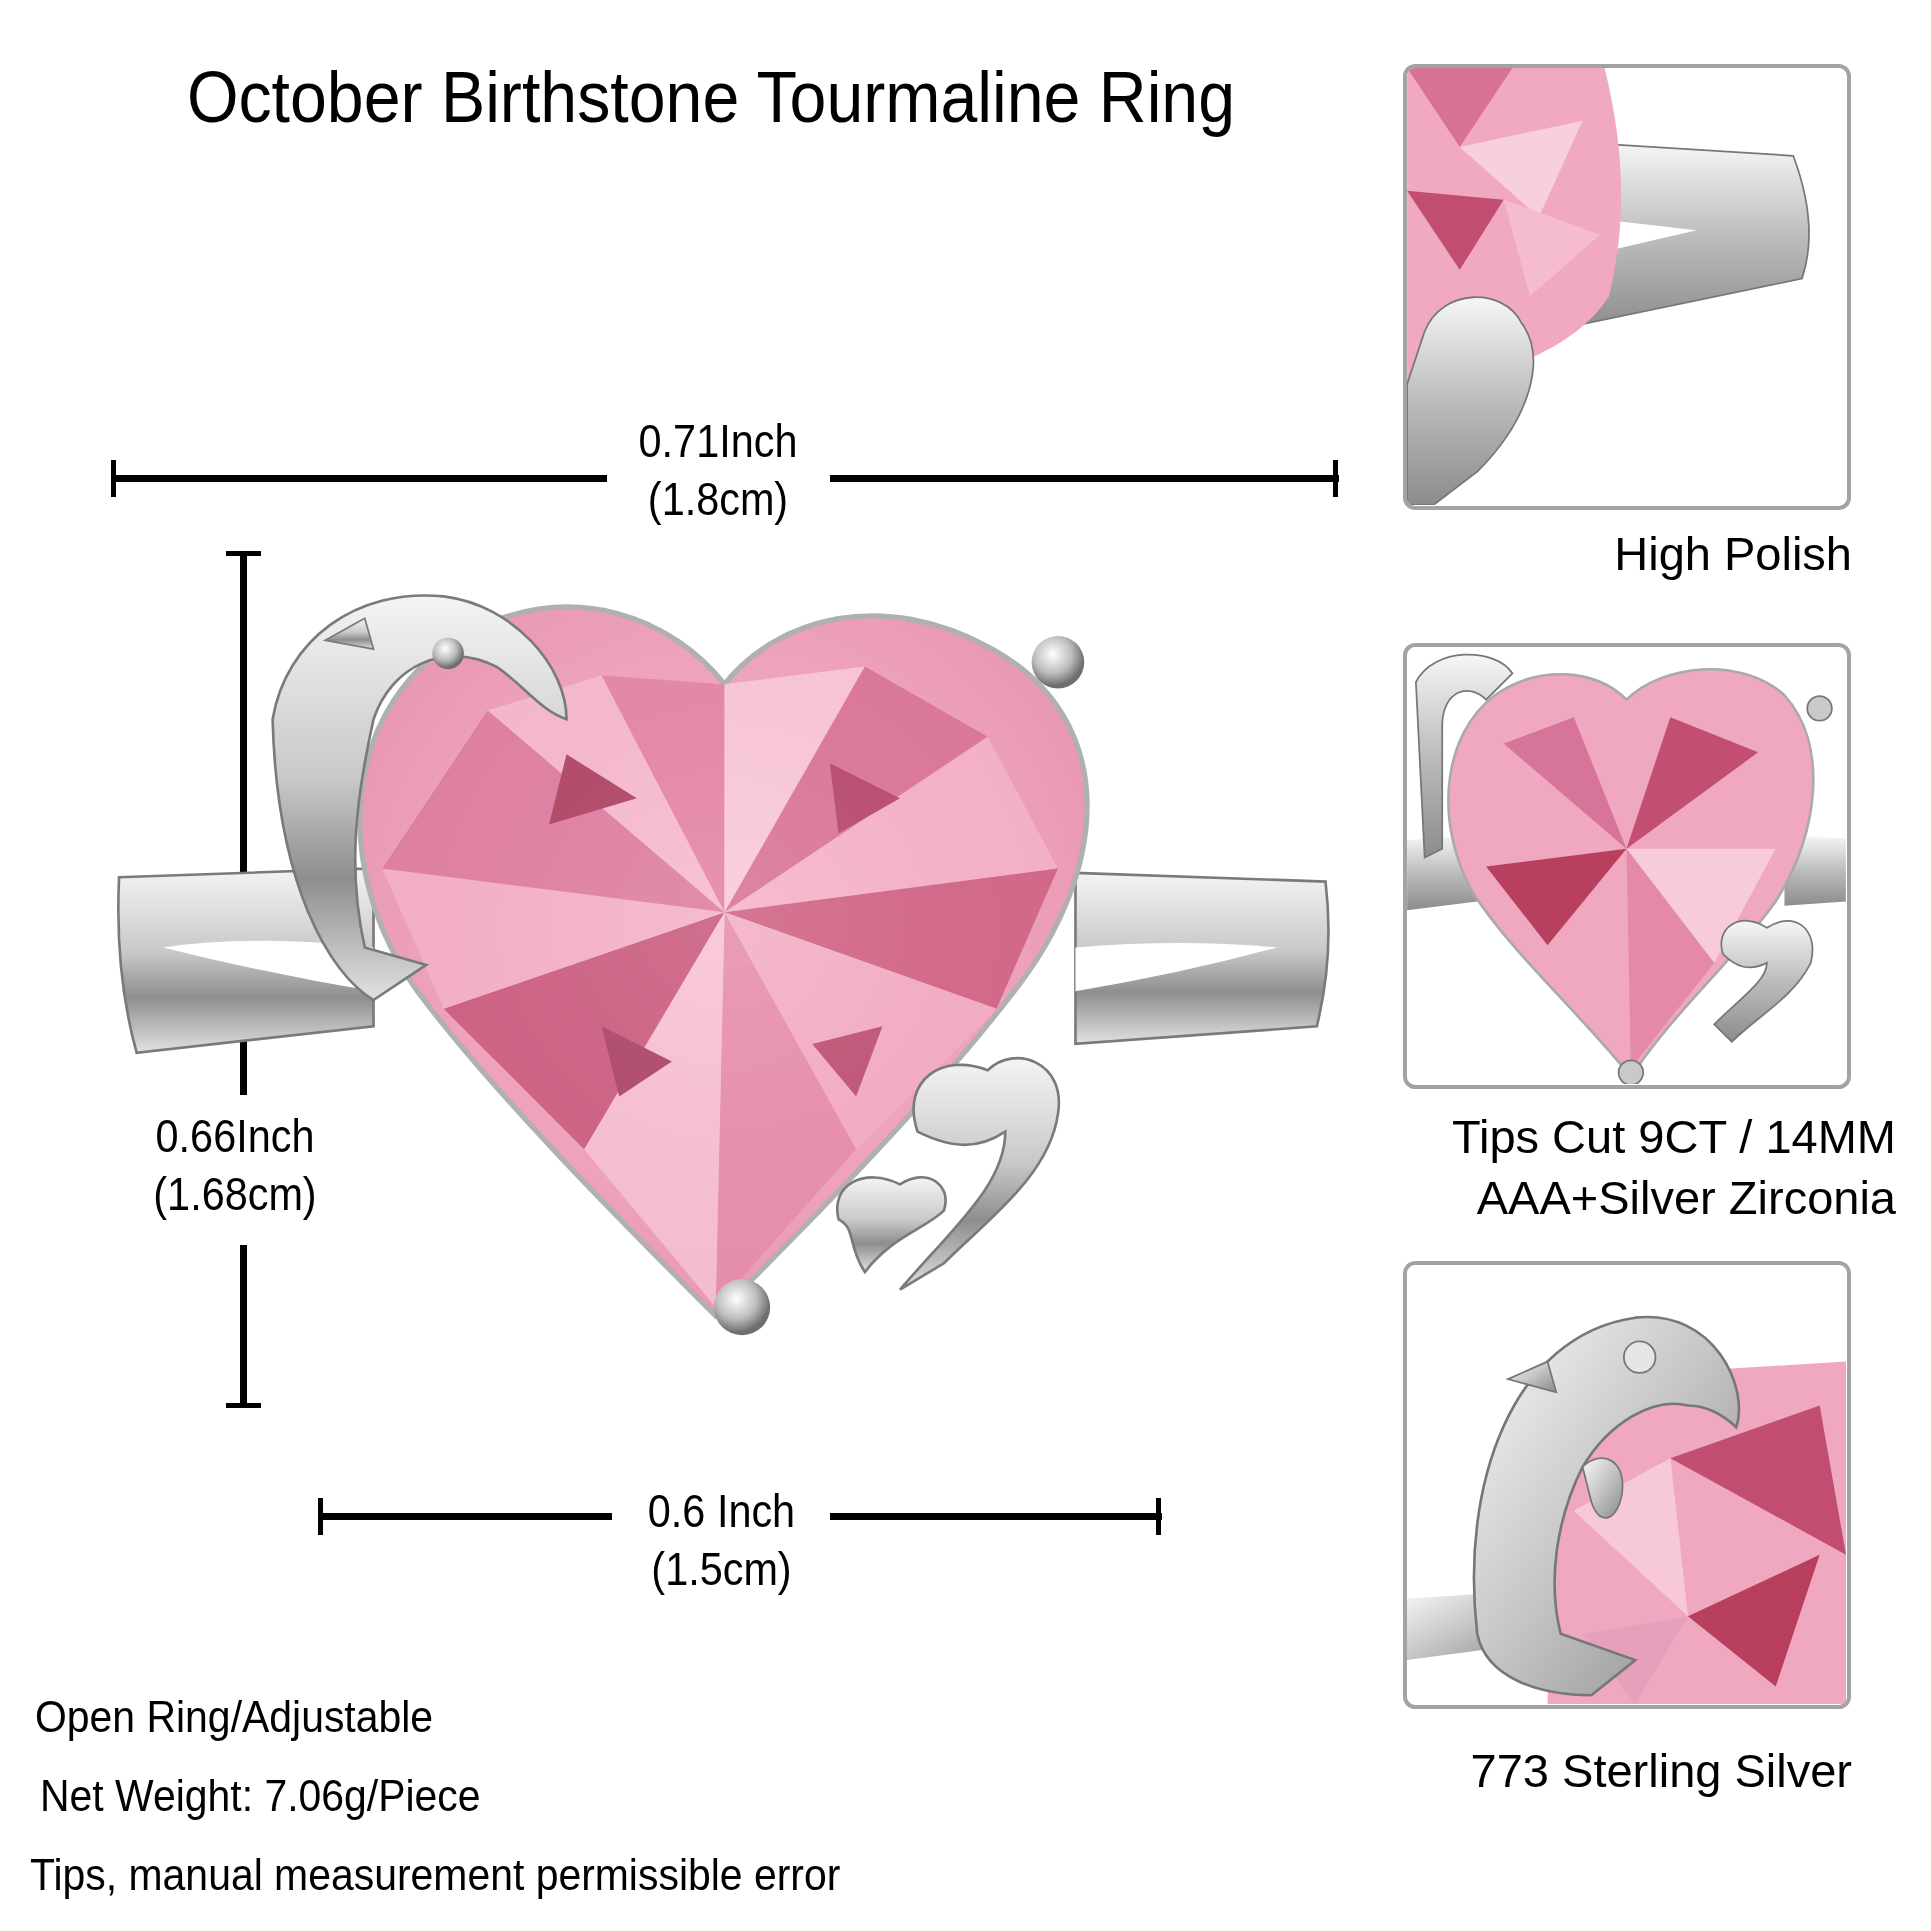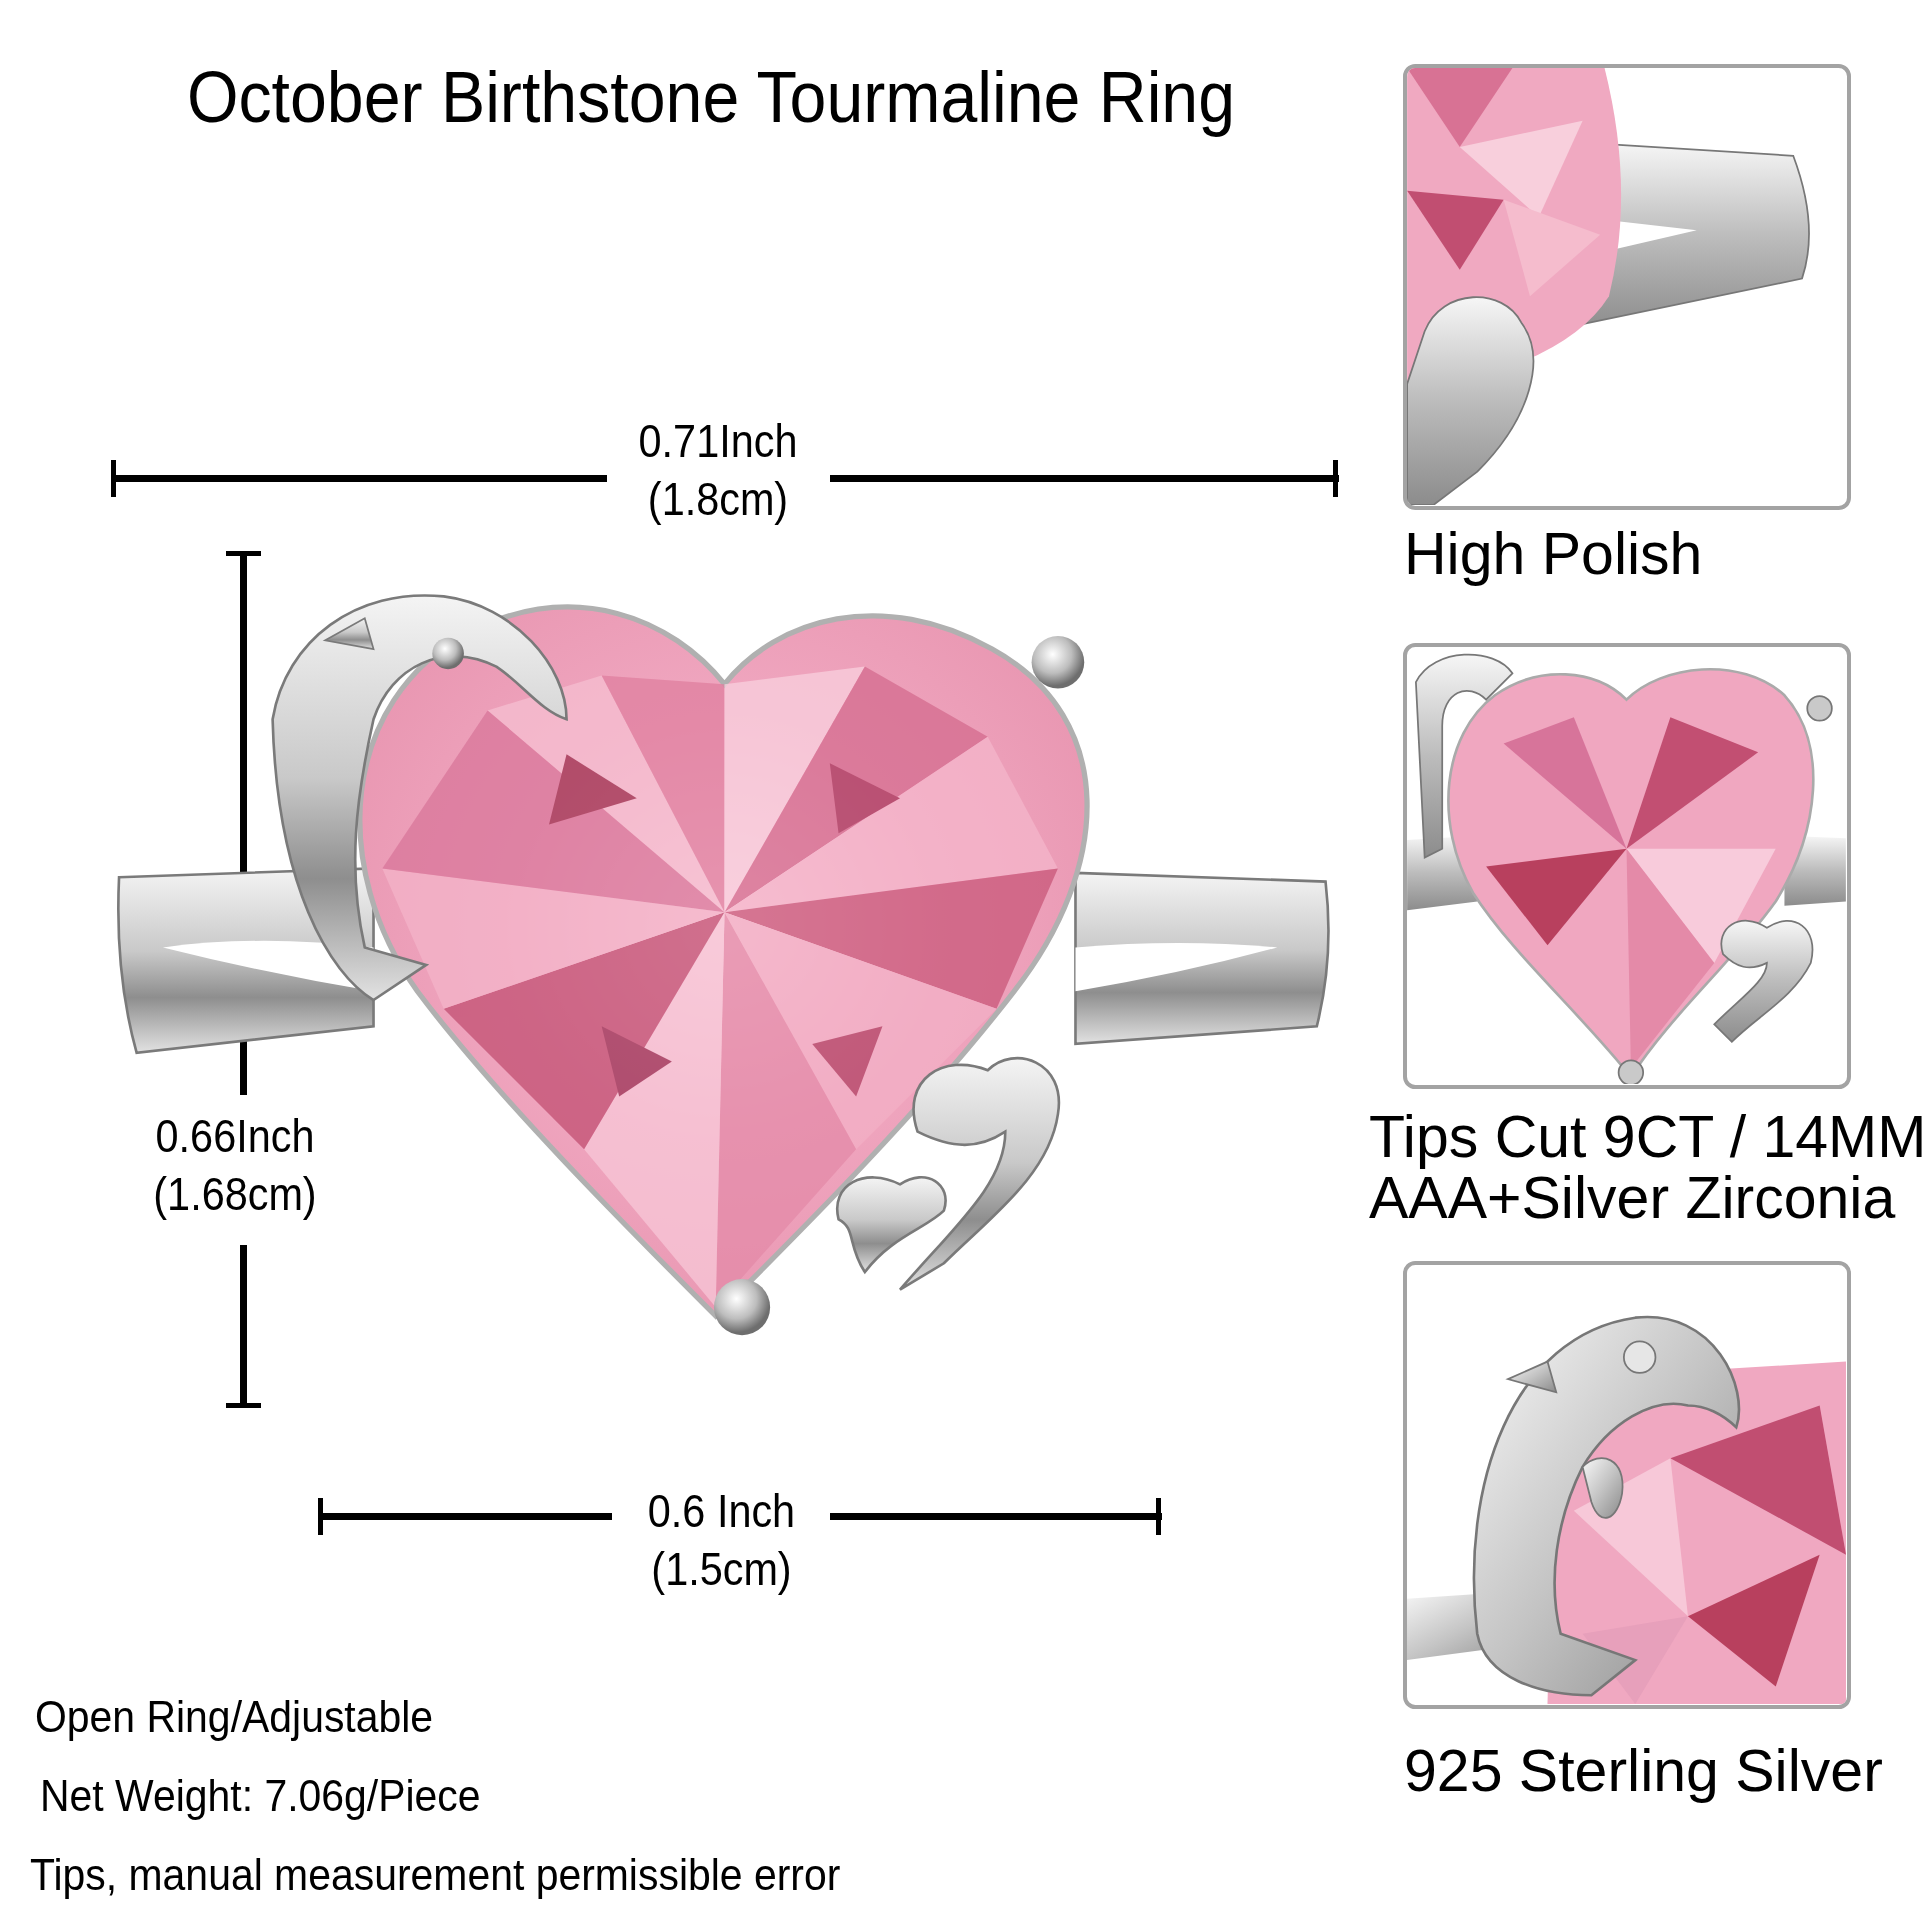--- a/index.html
+++ b/index.html
@@ -7,21 +7,21 @@
          font-family:"Liberation Sans", "DejaVu Sans", sans-serif; color:#000; }
   .abs { position:absolute; }
   .title { left:114px; top:53px; width:1194px; text-align:center; font-size:72px; line-height:88px; letter-spacing:0px; transform:scaleX(0.92); transform-origin:center; }
   .dimtext { font-size:46px; line-height:56px; text-align:center; transform:scaleX(0.9); }
   .hline { height:7px; background:#000; }
   .vline { width:7px; background:#000; }
   .hcap { width:5.3px; height:37px; background:#000; }
   .vcap { width:35px; height:5.3px; background:#000; }
   .info { font-size:44px; line-height:53px; transform:scaleX(0.93); transform-origin:left center; white-space:nowrap; }
   .frame { border:4.4px solid #a3a3a3; border-radius:12.3px; overflow:hidden; background:#fff; box-sizing:border-box; }
-  .caption { font-size:59px; line-height:58px; text-align:left; white-space:nowrap; }
+  .caption { font-size:47px; line-height:58px; text-align:right; white-space:nowrap; }
   svg { display:block; }
 </style>
 </head>
 <body>
 
 <div class="abs title">October Birthstone Tourmaline Ring</div>
 
 <div class="abs hcap" style="left:111px; top:460px;"></div>
 <div class="abs hline" style="left:111px; top:475px; width:496px;"></div>
 <div class="abs hline" style="left:830px; top:475px; width:509px;"></div>
@@ -168,14 +168,14 @@
     <polygon points="190,280 300,220 320,400" fill="#f7c8d8"></polygon>
     <polygon points="320,400 470,330 420,480" fill="#b8405e"></polygon>
     <polygon points="200,420 320,400 260,500" fill="#e7a0bb"></polygon>
     <path d="M0 380 L150 370 L150 430 L0 450 Z" fill="url(#s3)"></path>
     <path d="M80 420 C60 250 120 80 260 60 C350 50 390 140 375 185 C360 170 340 160 320 160 C280 150 230 180 200 230 C170 290 160 360 175 420 L260 450 L210 490 C150 490 90 470 80 420 Z" fill="url(#s3)" stroke="#777" stroke-width="3"></path>
     <circle cx="265" cy="105" r="18" fill="#e6e6e6" stroke="#777" stroke-width="2"></circle>
     <path d="M115 130 L160 110 L170 145 Z" fill="url(#s3)" stroke="#777" stroke-width="2"></path>
     <path d="M200 230 C220 210 250 220 245 260 C240 290 220 300 210 270 Z" fill="url(#s3)" stroke="#777" stroke-width="2"></path>
   </svg>
 </div>
-<div class="abs caption" style="left:1404px; top:1742px; width:448px;">925 Sterling Silver</div>
+<div class="abs caption" style="left:1404px; top:1742px; width:448px;">773 Sterling Silver</div>
 
 
 </body></html>

